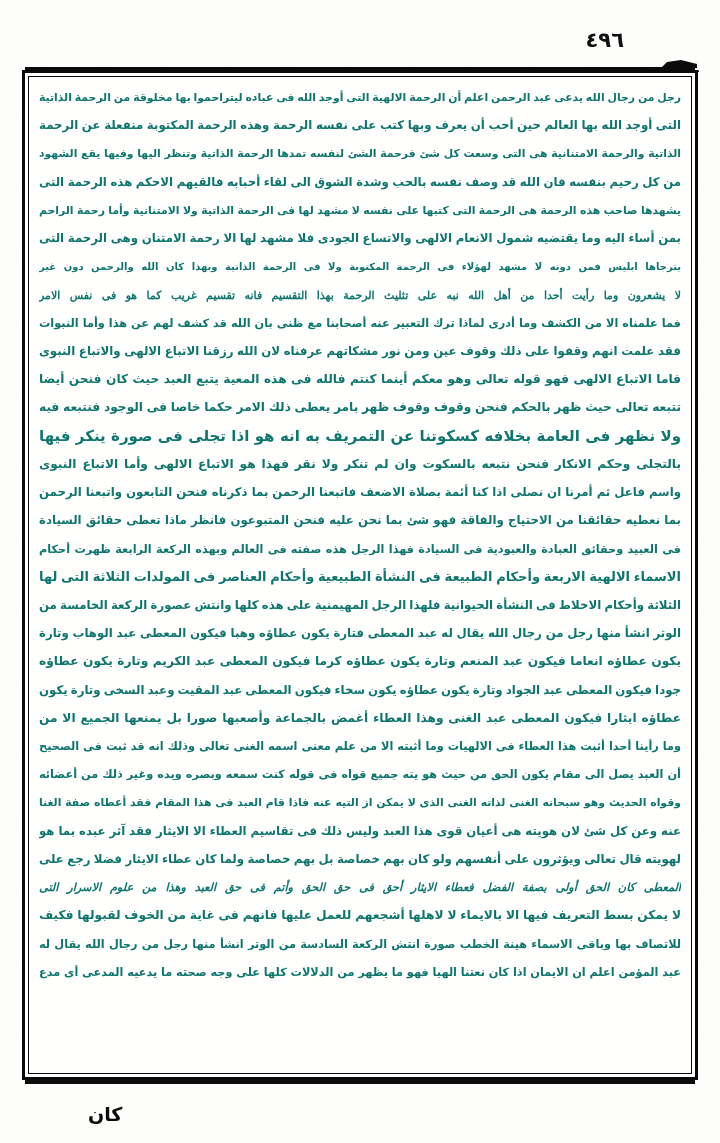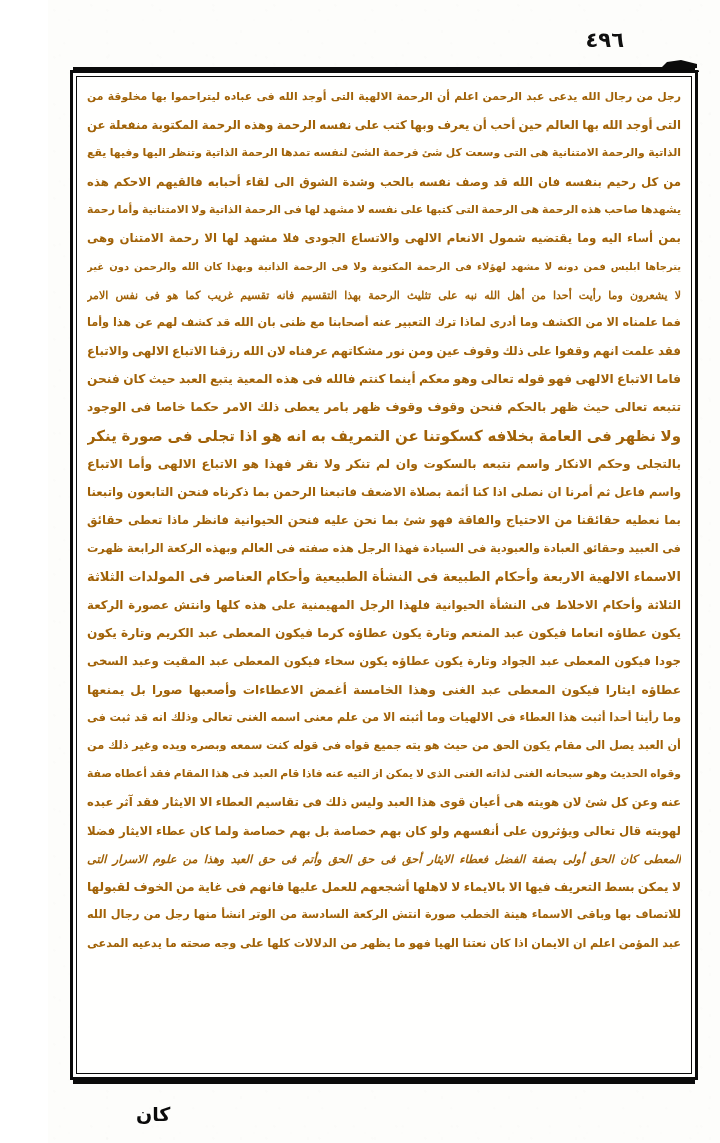--- a/index.html
+++ b/index.html
@@ -14,21 +14,20 @@
     position: relative;
     overflow: hidden;
     font-family: "DejaVu Sans", "Liberation Sans", sans-serif;
   }
 
   
   #scan-page {
     position: absolute;
     inset: 0;
     background: #fdfdfb;
-    margin-left: 48px;
   }
   
   #paper-grain {
     position: absolute;
     inset: 0;
     pointer-events: none;
     opacity: .22;
     background:
       radial-gradient(circle at 12% 22%, rgba(0,0,0,.05) 0 1px, transparent 1.6px),
       radial-gradient(circle at 71% 9%,  rgba(0,0,0,.05) 0 1px, transparent 1.6px),
@@ -93,21 +92,21 @@
     height: 13px;
     pointer-events: none;
   }
 
   
   #body-text {
     direction: rtl;
     text-align: justify;
     text-align-last: justify;
     font-family: "DejaVu Sans", "Liberation Sans", sans-serif;
-    color: #a16207;
+    color: #0f766e;
     font-size: 12.2px;
     font-weight: 700;
     line-height: 41.3px;
     letter-spacing: -0.35px;
     word-spacing: -1px;
     -webkit-font-smoothing: none;
   }
   .text-line {
     display: block;
     white-space: nowrap;
@@ -172,29 +171,30 @@
           <div class="text-line" style="height: 28.2286px; line-height: 28.2286px;"><span style="font-size: 11.75px;">من كل رحيم بنفسه فان الله قد وصف نفسه بالحب وشدة الشوق الى لقاء أحبابه فالقيهم الاحكم هذه الرحمة التى</span></div>
           <div class="text-line" style="height: 28.2286px; line-height: 28.2286px;"><span style="font-size: 10.85px;">يشهدها صاحب هذه الرحمة هى الرحمة التى كتبها على نفسه لا مشهد لها فى الرحمة الذاتية ولا الامتنانية وأما رحمة الراحم</span></div>
           <div class="text-line" style="height: 28.2286px; line-height: 28.2286px;"><span style="font-size: 11.75px;">بمن أساء اليه وما يقتضيه شمول الانعام الالهى والاتساع الجودى فلا مشهد لها الا رحمة الامتنان وهى الرحمة التى</span></div>
           <div class="text-line" style="height: 28.2286px; line-height: 28.2286px;"><span style="font-size: 10px;">يترجاها ابليس فمن دونه لا مشهد لهؤلاء فى الرحمة المكتوبة ولا فى الرحمة الذاتية وبهذا كان الله والرحمن دون غير</span></div>
           <div class="text-line" style="height: 28.2286px; line-height: 28.2286px;"><span style="font-size: 11px; font-family: Liberation Serif, serif;">لا يشعرون وما رأيت أحدا من أهل الله نبه على تثليث الرحمة بهذا التقسيم فانه تقسيم غريب كما هو فى نفس الامر</span></div>
           <div class="text-line" style="height: 28.2286px; line-height: 28.2286px;"><span style="font-size: 11.3px;">فما علمناه الا من الكشف وما أدرى لماذا ترك التعبير عنه أصحابنا مع ظنى بان الله قد كشف لهم عن هذا وأما النبوات</span></div>
           <div class="text-line" style="height: 28.2286px; line-height: 28.2286px;"><span style="font-size: 11.75px;">فقد علمت انهم وقفوا على ذلك وقوف عين ومن نور مشكاتهم عرفناه لان الله رزقنا الاتباع الالهى والاتباع النبوى</span></div>
           <div class="text-line" style="height: 28.2286px; line-height: 28.2286px;"><span style="font-size: 12.2px;">فاما الاتباع الالهى فهو قوله تعالى وهو معكم أينما كنتم فالله فى هذه المعية يتبع العبد حيث كان فنحن أيضا</span></div>
           <div class="text-line" style="height: 28.2286px; line-height: 28.2286px;"><span style="font-size: 12.2px;">تتبعه تعالى حيث ظهر بالحكم فنحن وقوف وقوف ظهر بامر يعطى ذلك الامر حكما خاصا فى الوجود فنتبعه فيه</span></div>
           <div class="text-line" style="height: 28.2286px; line-height: 28.2286px;"><span style="font-size: 15px;">ولا نظهر فى العامة بخلافه كسكوتنا عن التمريف به انه هو اذا تجلى فى صورة ينكر فيها مع معرفتنا به فهو المقدم</span></div>
-          <div class="text-line" style="height: 28.2286px; line-height: 28.2286px;"><span style="font-size: 12.2px;">بالتجلى وحكم الانكار واسم نتبعه بالسكوت وان لم تنكر ولا نقر فهذا هو الاتباع الالهى وأما الاتباع النبوى</span></div>
+          <div class="text-line" style="height: 28.2286px; line-height: 28.2286px;"><span style="font-size: 12.2px;">بالتجلى وحكم الانكار فنحن نتبعه بالسكوت وان لم تنكر ولا نقر فهذا هو الاتباع الالهى وأما الاتباع النبوى</span></div>
           <div class="text-line" style="height: 28.2286px; line-height: 28.2286px;"><span style="font-size: 11.75px;">واسم فاعل ثم أمرنا ان نصلى اذا كنا أئمة بصلاة الاضعف فاتبعنا الرحمن بما ذكرناه فنحن التابعون واتبعنا الرحمن</span></div>
-          <div class="text-line" style="height: 28.2286px; line-height: 28.2286px;"><span style="font-size: 11.75px;">بما نعطيه حقائقنا من الاحتياج والفاقة فهو شئ بما نحن عليه فنحن الحيوانية فانظر ماذا تعطى حقائق السيادة</span></div>
+          <div class="text-line" style="height: 28.2286px; line-height: 28.2286px;"><span style="font-size: 11.75px;">بما نعطيه حقائقنا من الاحتياج والفاقة فهو شئ بما نحن عليه فنحن المتبوعون فانظر ماذا تعطى حقائق السيادة</span></div>
           <div class="text-line" style="height: 28.2286px; line-height: 28.2286px;"><span style="font-size: 11.3px;">فى العبيد وحقائق العبادة والعبودية فى السيادة فهذا الرجل هذه صفته فى العالم وبهذه الركعة الرابعة ظهرت أحكام</span></div>
           <div class="text-line" style="height: 28.2286px; line-height: 28.2286px;"><span style="font-size: 13px;">الاسماء الالهية الاربعة وأحكام الطبيعة فى النشأة الطبيعية وأحكام العناصر فى المولدات الثلاثة التى لها هذه الرجحات</span></div>
           <div class="text-line" style="height: 28.2286px; line-height: 28.2286px;"><span style="font-size: 11.75px;">الثلاثة وأحكام الاخلاط فى النشأة الحيوانية فلهذا الرجل المهيمنية على هذه كلها وانتش عصورة الركعة الخامسة من</span></div>
+          <div class="text-line" style="height: 28.2286px; line-height: 28.2286px;"><span style="font-size: 11.75px;">الوتر انشأ منها رجل من رجال الله يقال له عبد المعطى فتارة يكون عطاؤه وهبا فيكون المعطى عبد الوهاب وتارة</span></div>
           <div class="text-line" style="height: 28.2286px; line-height: 28.2286px;"><span style="font-size: 12.2px;">يكون عطاؤه انعاما فيكون عبد المنعم وتارة يكون عطاؤه كرما فيكون المعطى عبد الكريم وتارة يكون عطاؤه</span></div>
           <div class="text-line" style="height: 28.2286px; line-height: 28.2286px;"><span style="font-size: 11.75px;">جودا فيكون المعطى عبد الجواد وتارة يكون عطاؤه يكون سخاء فيكون المعطى عبد المقيت وعبد السخى وتارة يكون</span></div>
-          <div class="text-line" style="height: 28.2286px; line-height: 28.2286px;"><span style="font-size: 12.2px;">عطاؤه ايثارا فيكون المعطى عبد الغنى وهذا الخامسة أغمض الاعطاءات وأصعبها صورا بل يمنعها الجميع الا من</span></div>
+          <div class="text-line" style="height: 28.2286px; line-height: 28.2286px;"><span style="font-size: 12.2px;">عطاؤه ايثارا فيكون المعطى عبد الغنى وهذا العطاء أغمض بالجماعة وأصعبها صورا بل يمنعها الجميع الا من</span></div>
           <div class="text-line" style="height: 28.2286px; line-height: 28.2286px;"><span style="font-size: 11.3px;">وما رأينا أحدا أثبت هذا العطاء فى الالهيات وما أثبته الا من علم معنى اسمه الغنى تعالى وذلك انه قد ثبت فى الصحيح</span></div>
           <div class="text-line" style="height: 28.2286px; line-height: 28.2286px;"><span style="font-size: 11.3px;">أن العبد يصل الى مقام يكون الحق من حيث هو يته جميع قواه فى قوله كنت سمعه وبصره ويده وغير ذلك من أعضائه</span></div>
           <div class="text-line" style="height: 28.2286px; line-height: 28.2286px;"><span style="font-size: 10.85px;">وقواه الحديث وهو سبحانه الغنى لذاته الغنى الذى لا يمكن از التيه عنه فاذا قام العبد فى هذا المقام فقد أعطاه صفة الغنا</span></div>
           <div class="text-line" style="height: 28.2286px; line-height: 28.2286px;"><span style="font-size: 11.75px;">عنه وعن كل شئ لان هويته هى أعيان قوى هذا العبد وليس ذلك فى تقاسيم العطاء الا الايثار فقد آثر عبده بما هو</span></div>
           <div class="text-line" style="height: 28.2286px; line-height: 28.2286px;"><span style="font-size: 11.75px;">لهويته قال تعالى ويؤثرون على أنفسهم ولو كان بهم خصاصة بل بهم خصاصة ولما كان عطاء الايثار فضلا رجع على</span></div>
           <div class="text-line" style="height: 28.2286px; line-height: 28.2286px; font-style: italic;"><span style="font-size: 11.3px;">المعطى كان الحق أولى بصفة الفضل فعطاء الايثار أحق فى حق الحق وأتم فى حق العبد وهذا من علوم الاسرار التى</span></div>
           <div class="text-line" style="height: 28.2286px; line-height: 28.2286px;"><span style="font-size: 12.2px;">لا يمكن بسط التعريف فيها الا بالايماء لا لاهلها أشجعهم للعمل عليها فانهم فى غاية من الخوف لقبولها فكيف</span></div>
           <div class="text-line" style="height: 28.2286px; line-height: 28.2286px;"><span style="font-size: 11.3px;">للاتصاف بها وباقى الاسماء هينة الخطب صورة انتش الركعة السادسة من الوتر انشأ منها رجل من رجال الله يقال له</span></div>
           <div class="text-line" style="height: 28.2286px; line-height: 28.2286px;"><span style="font-size: 11.3px;">عبد المؤمن اعلم ان الايمان اذا كان نعتنا الهيا فهو ما يظهر من الدلالات كلها على وجه صحته ما يدعيه المدعى أى مدع</span></div>
         </div>

